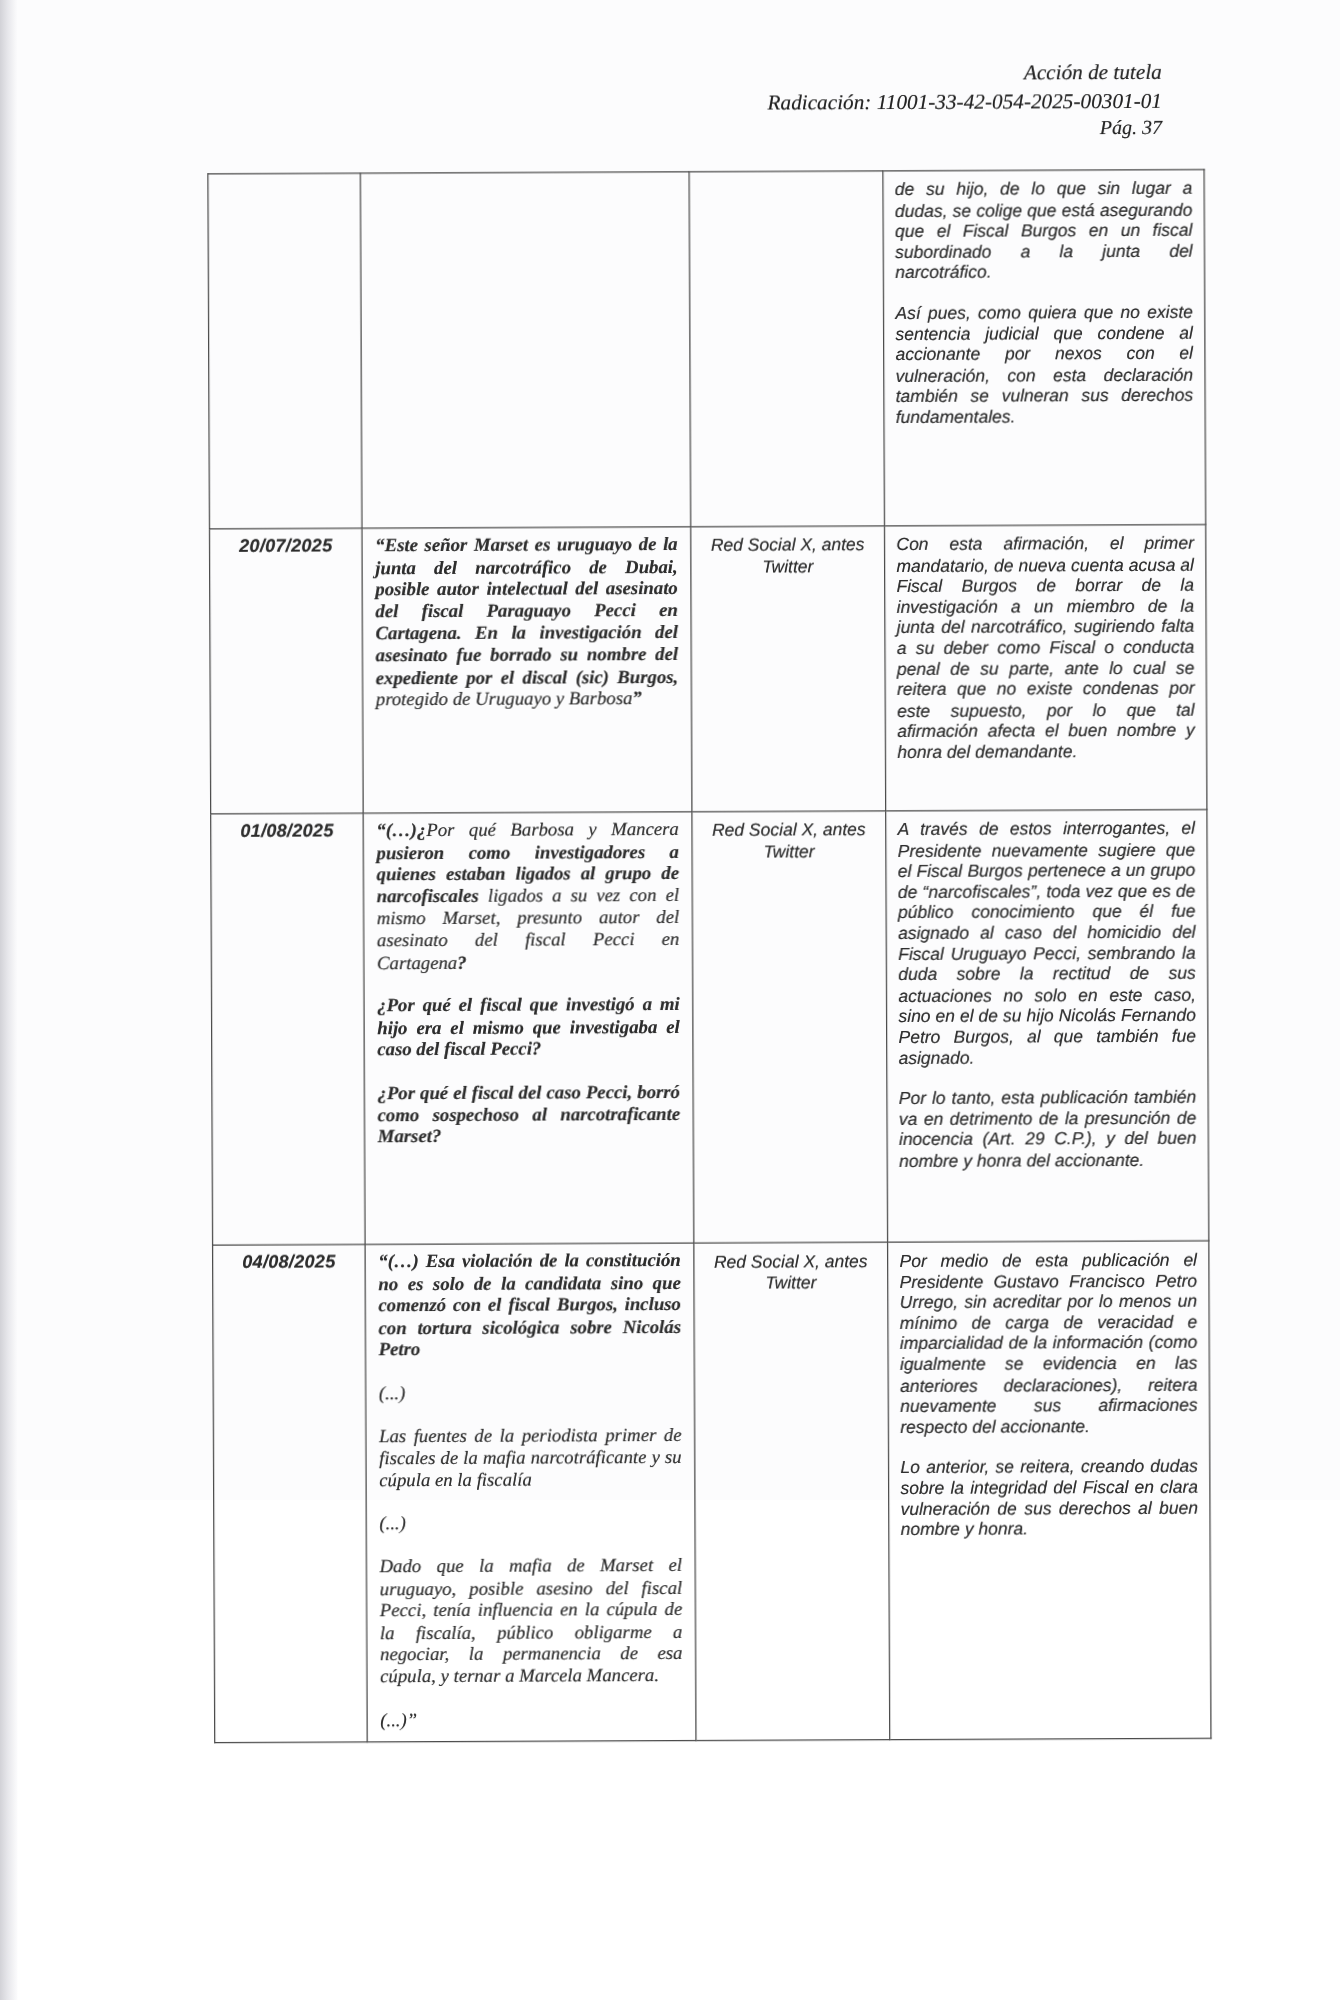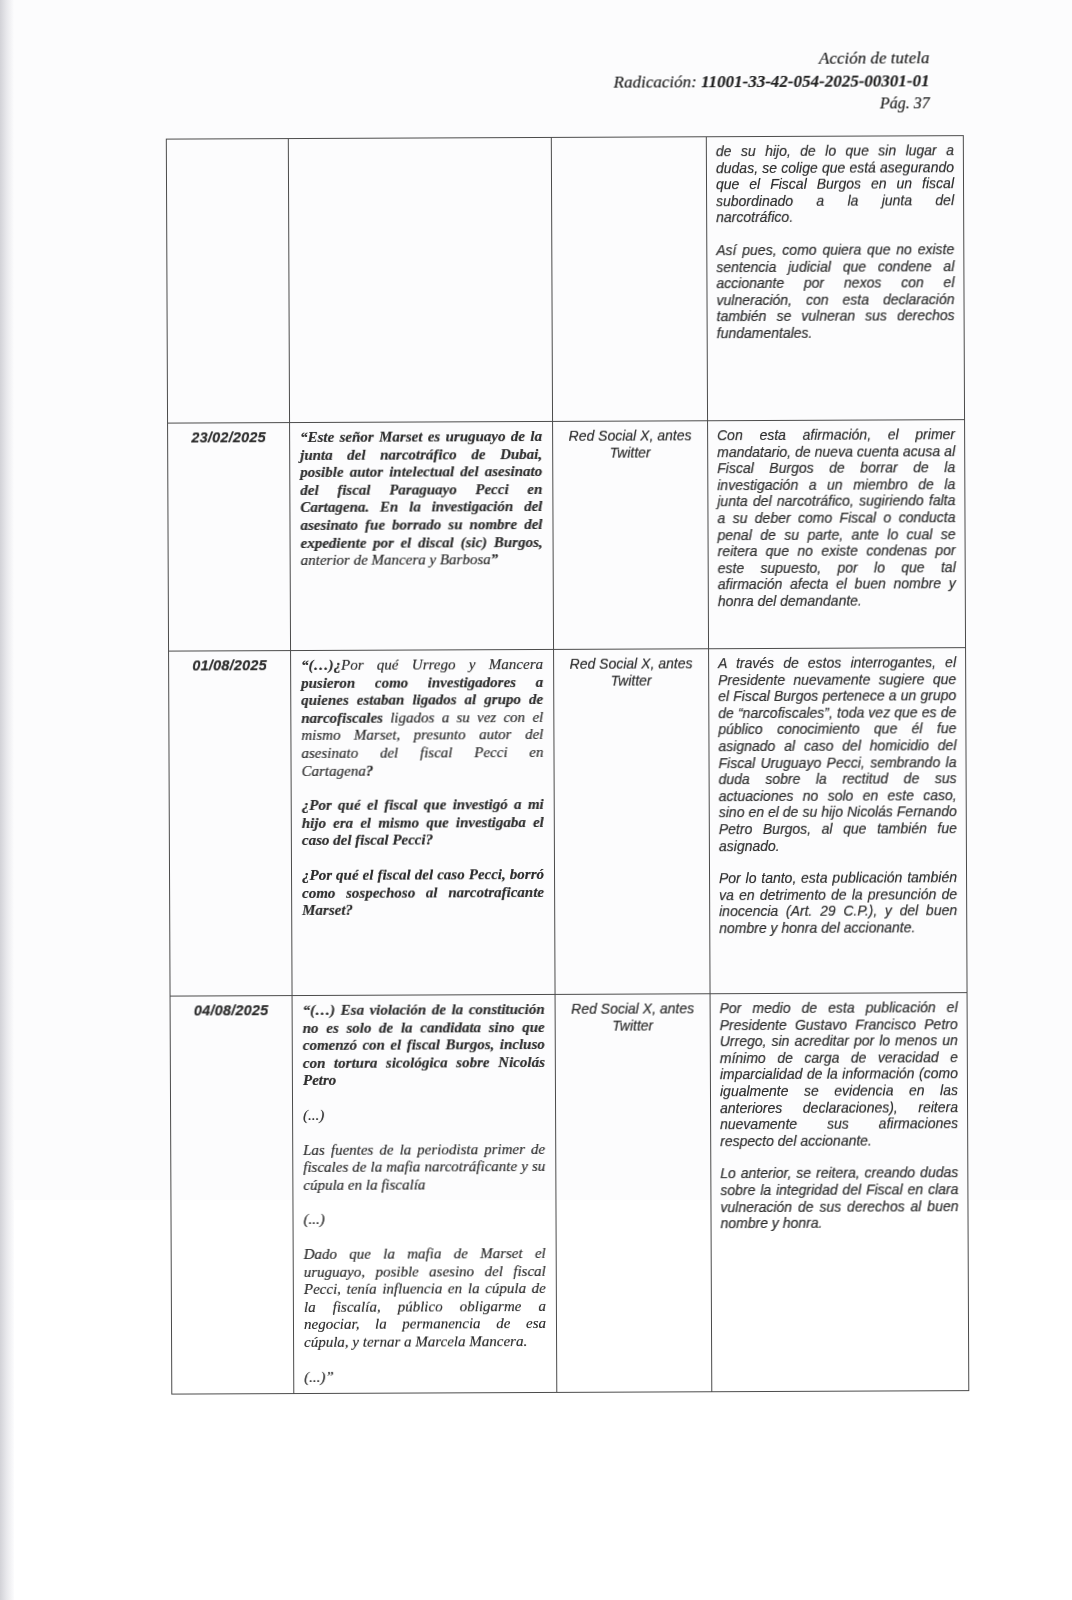--- a/index.html
+++ b/index.html
@@ -28,21 +28,21 @@
 
   
   .hdr {
     position:absolute; top:49px; right:140px; width:560px;
     text-align:right;
     font-family:"Liberation Serif","DejaVu Serif",serif;
     font-style:italic;
     font-size:17px; line-height:22.5px;
     color:#1f1f1f;
   }
-  .hdr .num { font-weight:bold; }
+  .hdr .num { font-weight:normal; }
   .hdr .pg { font-size:16px; }
 
   
   .doc-table {
     position:absolute; left:168px; top:137px;
     border-collapse:collapse; table-layout:fixed; width:797px;
   }
   .doc-table td {
     border:1px solid #4b4b4b;
     vertical-align:top; padding:0;
@@ -118,44 +118,44 @@
         <td>
           <div class="cin analysis-cell">
             <p>de su hijo, de lo que sin lugar a dudas, se colige que está asegurando que el Fiscal Burgos en un fiscal subordinado a la junta del narcotráfico.</p>
             <p>Así pues, como quiera que no existe sentencia judicial que condene al accionante por nexos con el vulneración, con esta declaración también se vulneran sus derechos fundamentales.</p>
           </div>
         </td>
       </tr>
 
       <tr class="r2">
         <td>
-          <div class="cin date-cell">23/02/2025</div>
+          <div class="cin date-cell">20/07/2025</div>
         </td>
         <td>
           <div class="cin quote-cell">
-            <p><span class="qb">“Este señor Marset es uruguayo de la junta del narcotráfico de Dubai, posible autor intelectual del asesinato del fiscal Paraguayo Pecci en Cartagena. En la investigación del asesinato fue borrado su nombre del expediente por el discal (sic) Burgos, </span><span class="qr">anterior de Mancera y Barbosa</span><span class="qb">”</span></p>
+            <p><span class="qb">“Este señor Marset es uruguayo de la junta del narcotráfico de Dubai, posible autor intelectual del asesinato del fiscal Paraguayo Pecci en Cartagena. En la investigación del asesinato fue borrado su nombre del expediente por el discal (sic) Burgos, </span><span class="qr">protegido de Uruguayo y Barbosa</span><span class="qb">”</span></p>
           </div>
         </td>
         <td>
           <div class="cin source-cell">Red Social X, antes Twitter</div>
         </td>
         <td>
           <div class="cin analysis-cell">
             <p>Con esta afirmación, el primer mandatario, de nueva cuenta acusa al Fiscal Burgos de borrar de la investigación a un miembro de la junta del narcotráfico, sugiriendo falta a su deber como Fiscal o conducta penal de su parte, ante lo cual se reitera que no existe condenas por este supuesto, por lo que tal afirmación afecta el buen nombre y honra del demandante.</p>
           </div>
         </td>
       </tr>
 
       <tr class="r3">
         <td>
           <div class="cin date-cell">01/08/2025</div>
         </td>
         <td>
           <div class="cin quote-cell">
-            <p><span class="qb">“(…)¿</span><span class="qr">Por qué Urrego y Mancera </span><span class="qb">pusieron como investigadores a quienes estaban ligados al grupo de narcofiscales </span><span class="qr">ligados a su vez con el mismo Marset, presunto autor del asesinato del fiscal Pecci en Cartagena</span><span class="qb">?</span></p>
+            <p><span class="qb">“(…)¿</span><span class="qr">Por qué Barbosa y Mancera </span><span class="qb">pusieron como investigadores a quienes estaban ligados al grupo de narcofiscales </span><span class="qr">ligados a su vez con el mismo Marset, presunto autor del asesinato del fiscal Pecci en Cartagena</span><span class="qb">?</span></p>
             <p><span class="qb">¿Por qué el fiscal que investigó a mi hijo era el mismo que investigaba el caso del fiscal Pecci?</span></p>
             <p><span class="qb">¿Por qué el fiscal del caso Pecci, borró como sospechoso al narcotraficante Marset?</span></p>
           </div>
         </td>
         <td>
           <div class="cin source-cell">Red Social X, antes Twitter</div>
         </td>
         <td>
           <div class="cin analysis-cell">
             <p>A través de estos interrogantes, el Presidente nuevamente sugiere que el Fiscal Burgos pertenece a un grupo de “narcofiscales”, toda vez que es de público conocimiento que él fue asignado al caso del homicidio del Fiscal Uruguayo Pecci, sembrando la duda sobre la rectitud de sus actuaciones no solo en este caso, sino en el de su hijo Nicolás Fernando Petro Burgos, al que también fue asignado.</p>

